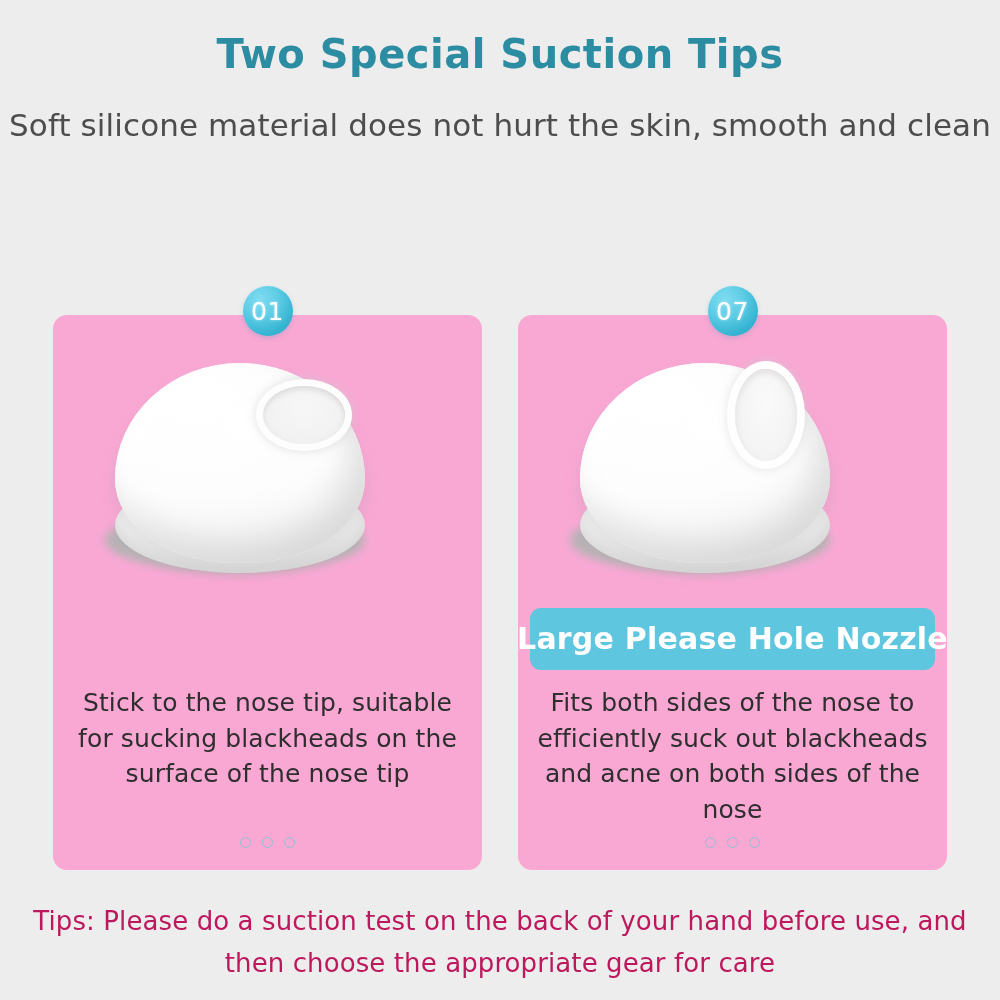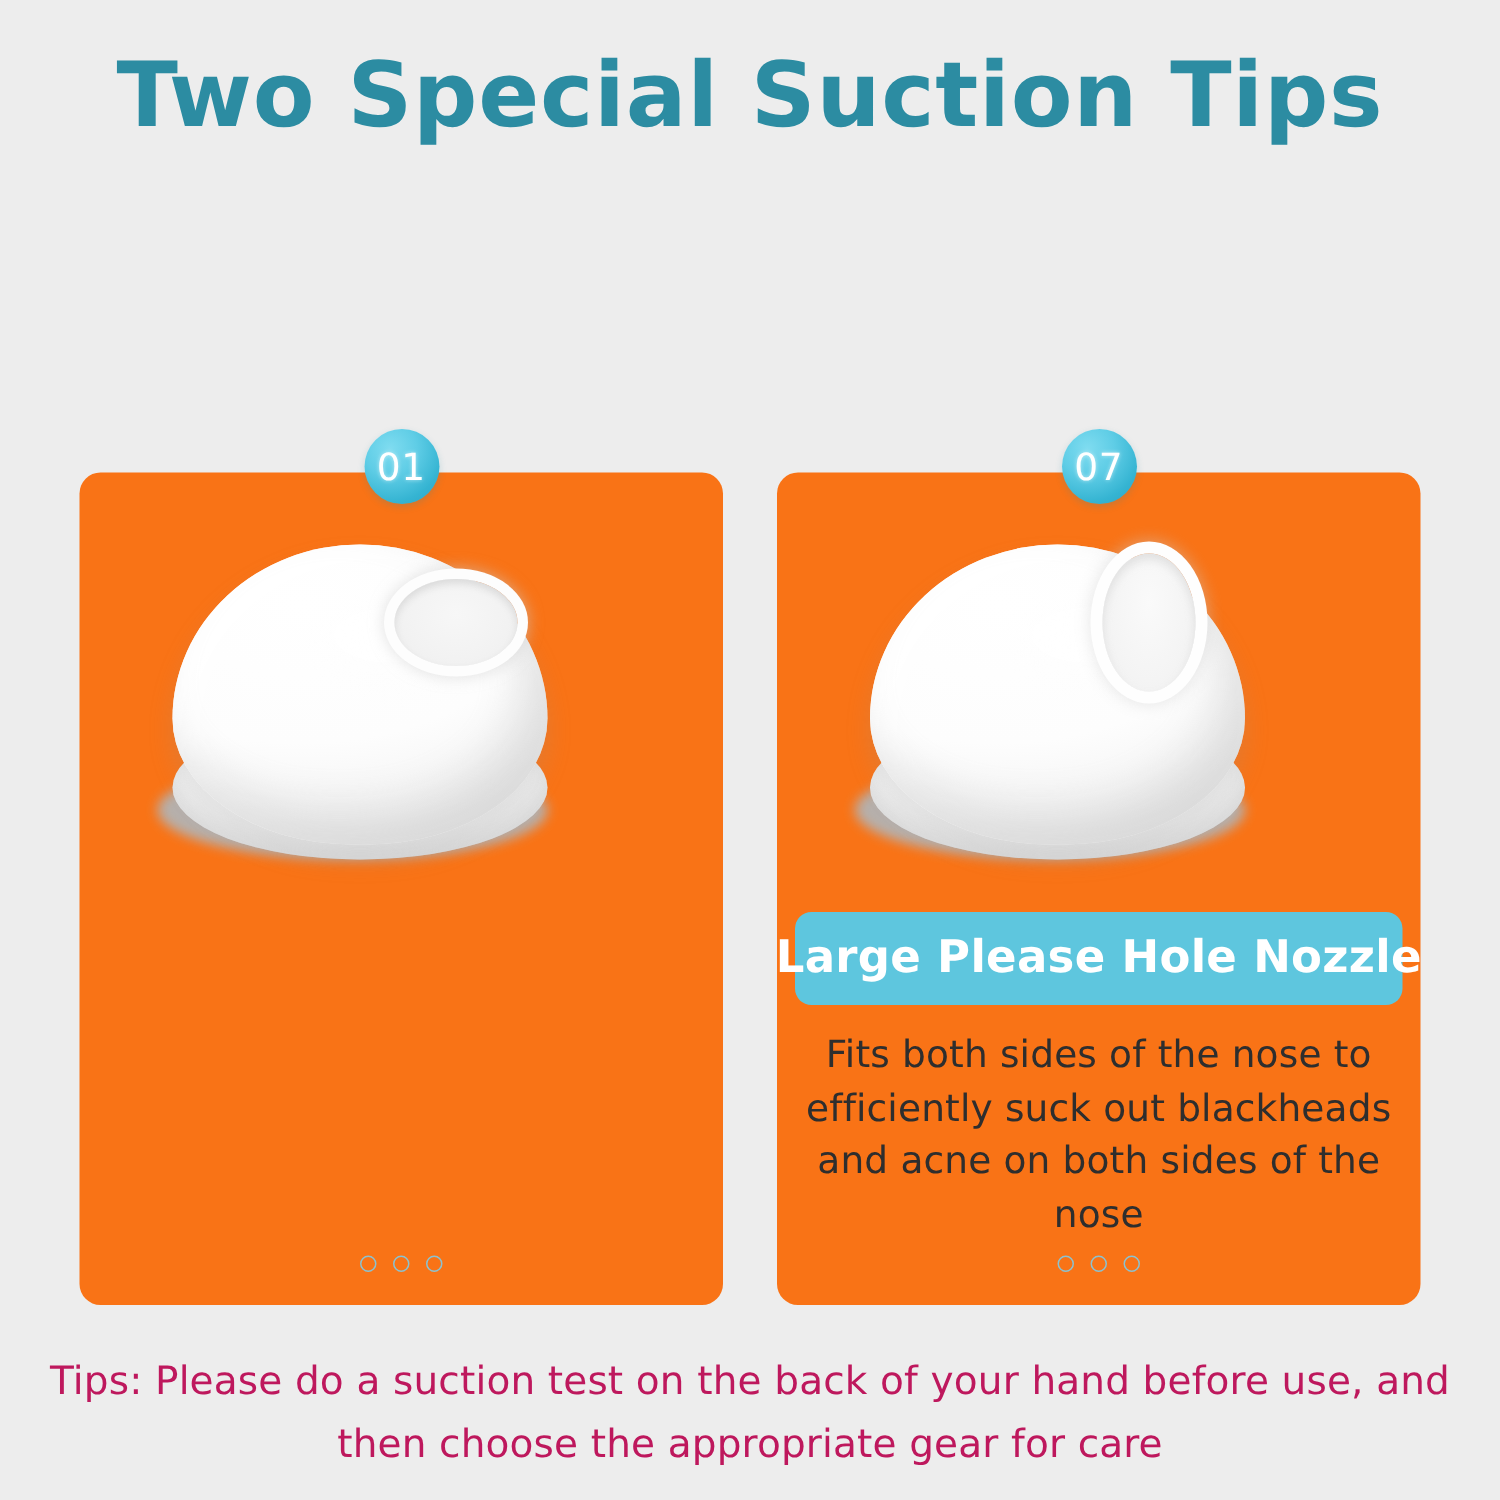--- a/index.html
+++ b/index.html
@@ -20,21 +20,21 @@
     position: absolute;
     top: 0;
     left: 0;
     width: 1000px;
   }
   .page-title {
     margin: 0;
     padding-top: 34px;
     text-align: center;
     font-family: "DejaVu Sans", sans-serif;
-    font-size: 60px;
+    font-size: 40px;
     font-weight: 700;
     letter-spacing: 0.5px;
     color: #2c8ca2;
     line-height: 1.0;
     white-space: nowrap;
   }
   .page-subtitle {
     margin: 0;
     padding-top: 26px;
     text-align: center;
@@ -51,21 +51,21 @@
     top: 315px;
     left: 53px;
     width: 894px;
     display: flex;
     justify-content: space-between;
   }
   .card {
     position: relative;
     width: 429px;
     height: 555px;
-    background: #f97316;
+    background: #f9a8d4;
     border-radius: 14px;
   }
 
   
   .badge {
     position: absolute;
     top: -29px;
     left: 50%;
     transform: translateX(-50%);
     width: 50px;
@@ -235,39 +235,41 @@
     color: #be185d;
     line-height: 1.62;
     letter-spacing: 0.1px;
   }
 </style>
 </head>
 <body>
 
 <div class="header">
   <h1 class="page-title">Two Special Suction Tips</h1>
+  <p class="page-subtitle">Soft silicone material does not hurt the skin, smooth and clean</p>
 </div>
 
 <div class="cards">
 
   <div class="card">
     <div class="badge">
       <span class="badge-text">01</span>
     </div>
 
     <div class="product">
       <div class="prod-shadow"></div>
       <div class="dome-base"></div>
       <div class="dome">
         <div class="dome-gloss"></div>
         <div class="hole-small"></div>
       </div>
     </div>
 
 
+    <div class="desc">Stick to the nose tip, suitable for sucking blackheads on the surface of the nose tip</div>
 
     <div class="dots">
       <span class="dot"></span>
       <span class="dot"></span>
       <span class="dot"></span>
     </div>
   </div>
 
   <div class="card">
     <div class="badge">

